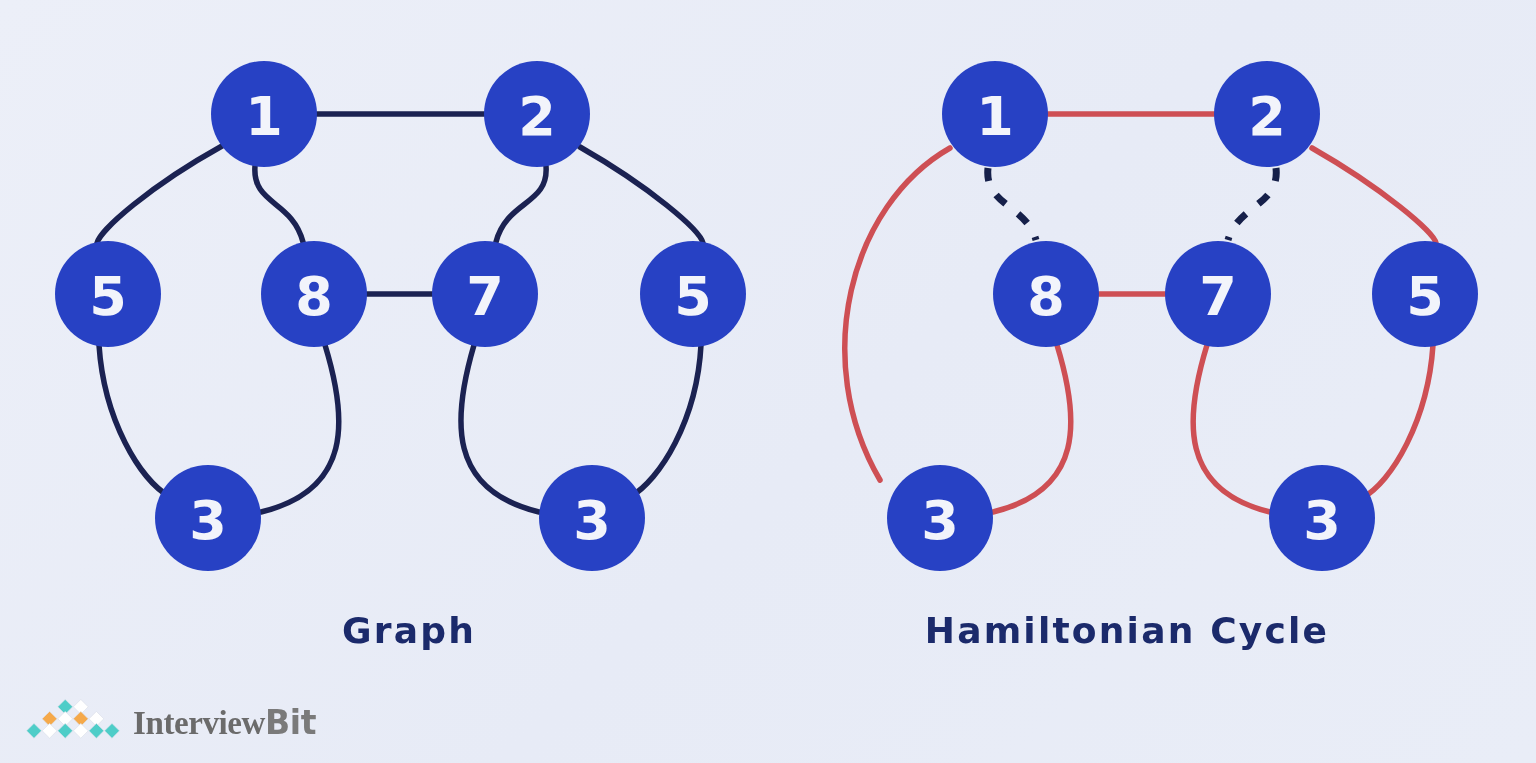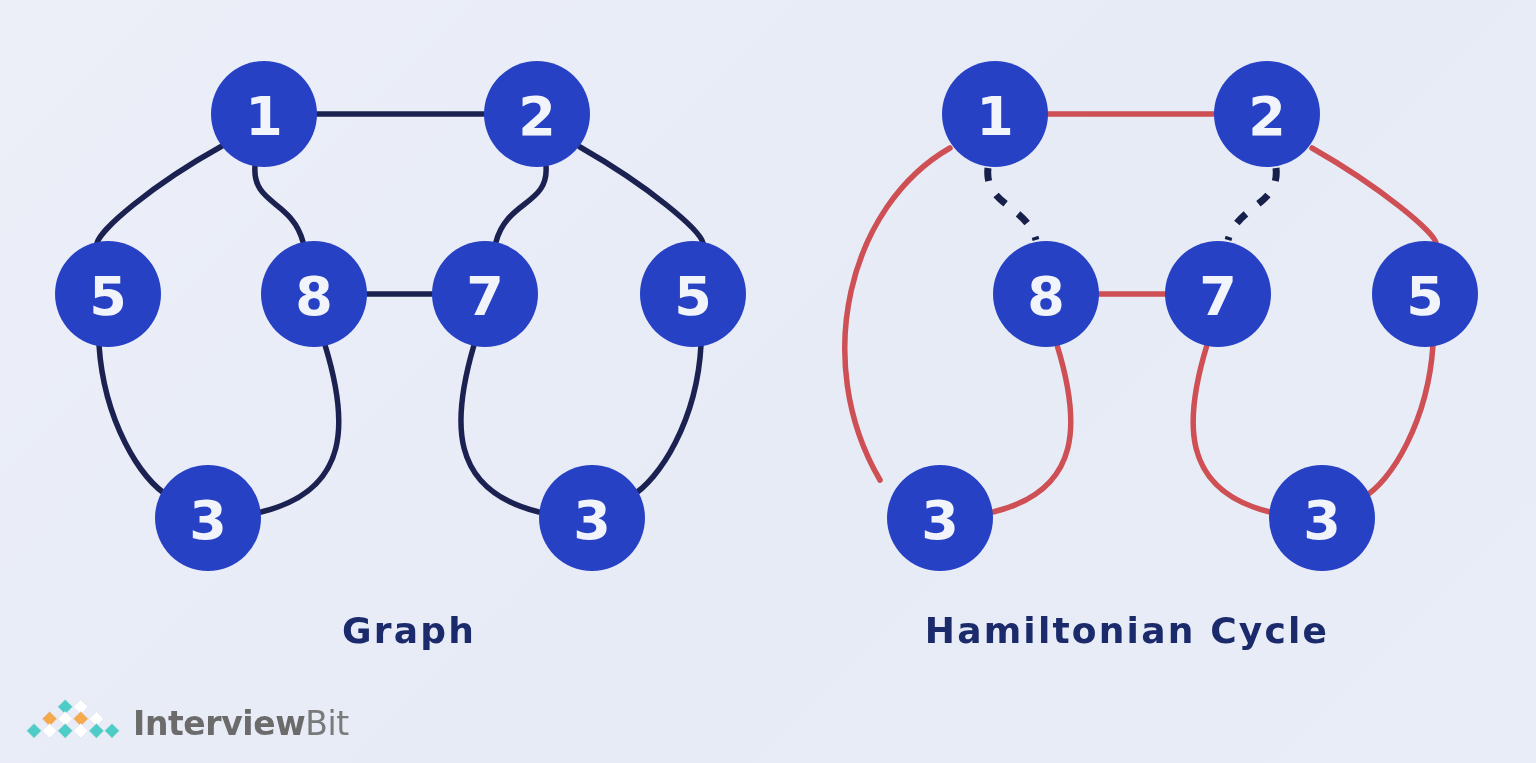--- a/index.html
+++ b/index.html
@@ -59,22 +59,22 @@
   }
   #logo-mark svg { display: block; }
   #logo-word {
     font-family: "DejaVu Sans", sans-serif;
     font-size: 33px;
     color: #6c6c6c;
     letter-spacing: -0.4px;
     white-space: nowrap;
     line-height: 1;
   }
-  #logo-word .lw-bold { font-weight: bold; color: #6b6b6b; }
-  #logo-word .lw-light { font-weight: normal; color: #7a7a7a; }
+  #logo-word .lw-bold { font-weight: bold; color: #6b6b6b; font-family: Liberation Serif, serif; }
+  #logo-word .lw-light { font-weight: bold; color: #7a7a7a; }
 </style>
 </head>
 <body>
 
 <div id="canvas-wrap">
   <svg class="diagram-svg" viewBox="0 0 1536 763">
     <g id="edges-layer">
         <path d="M 317 114 L 484 114" fill="none" stroke="#1b2252" stroke-width="5.5" stroke-linecap="round"></path>
         <path d="M 222 146 C 150 186 100 230 97 243" fill="none" stroke="#1b2252" stroke-width="5.5" stroke-linecap="round"></path>
         <path d="M 99 345 C 104 420 140 480 170 497" fill="none" stroke="#1b2252" stroke-width="5.5" stroke-linecap="round"></path>

